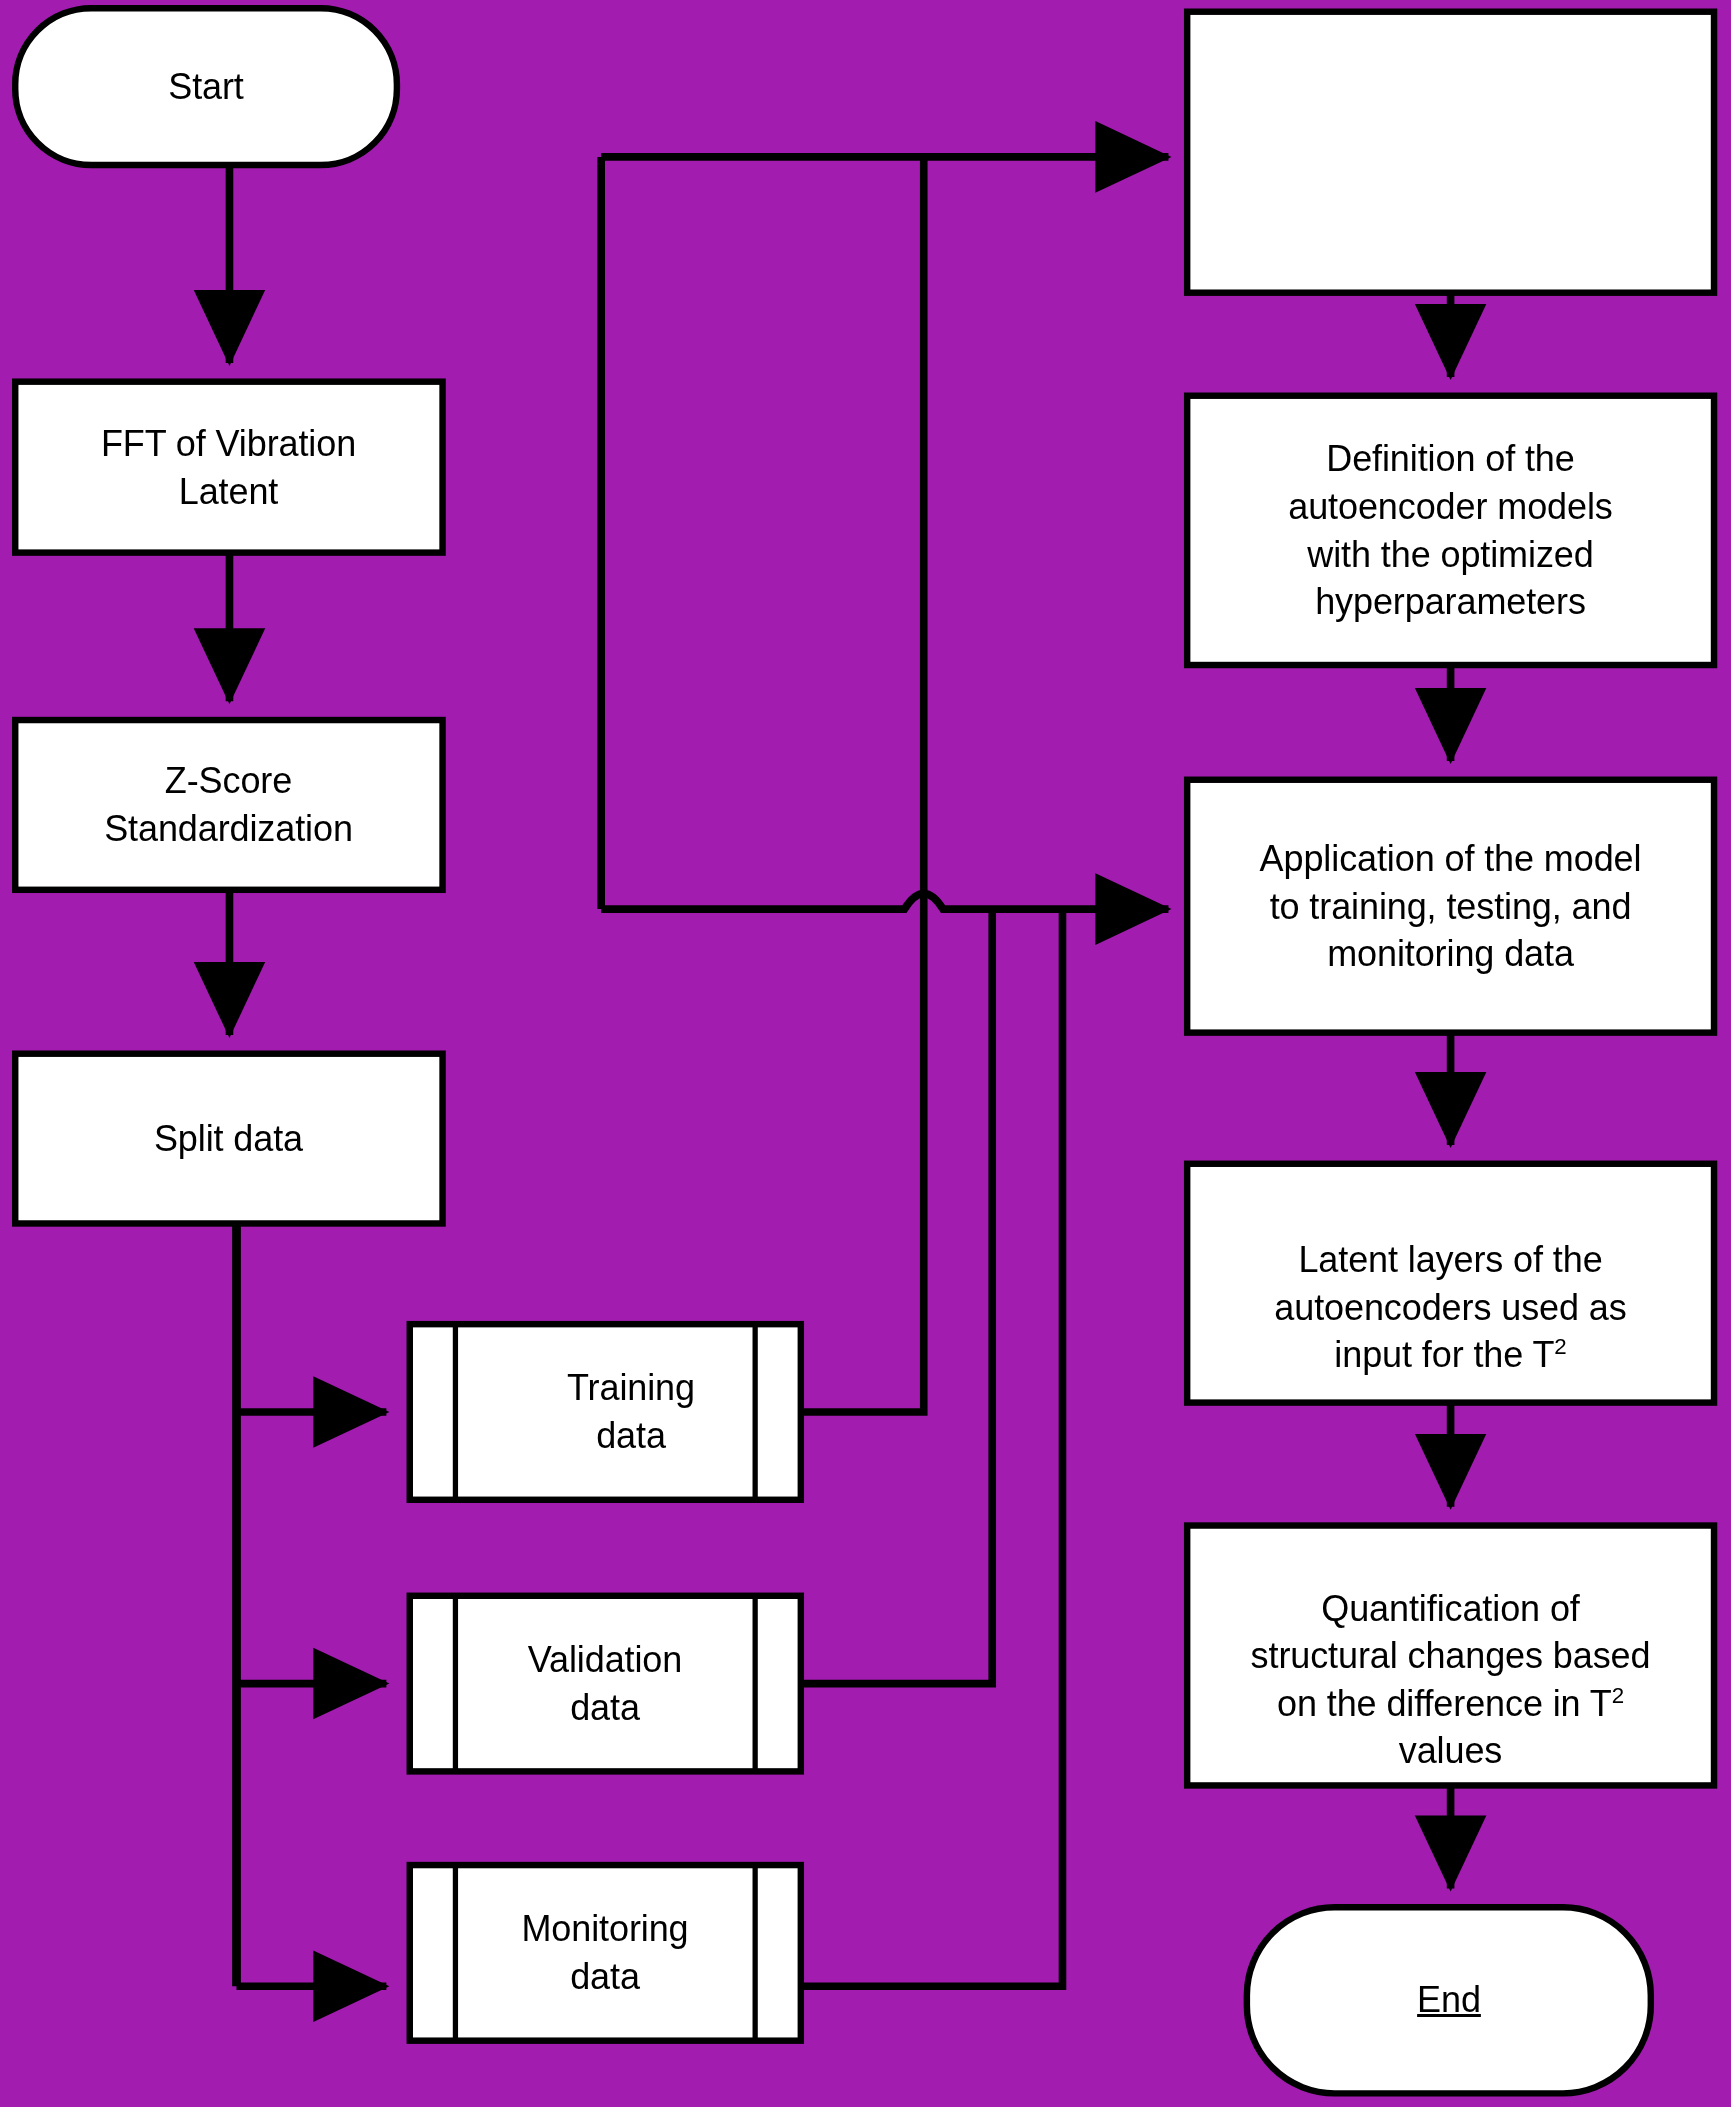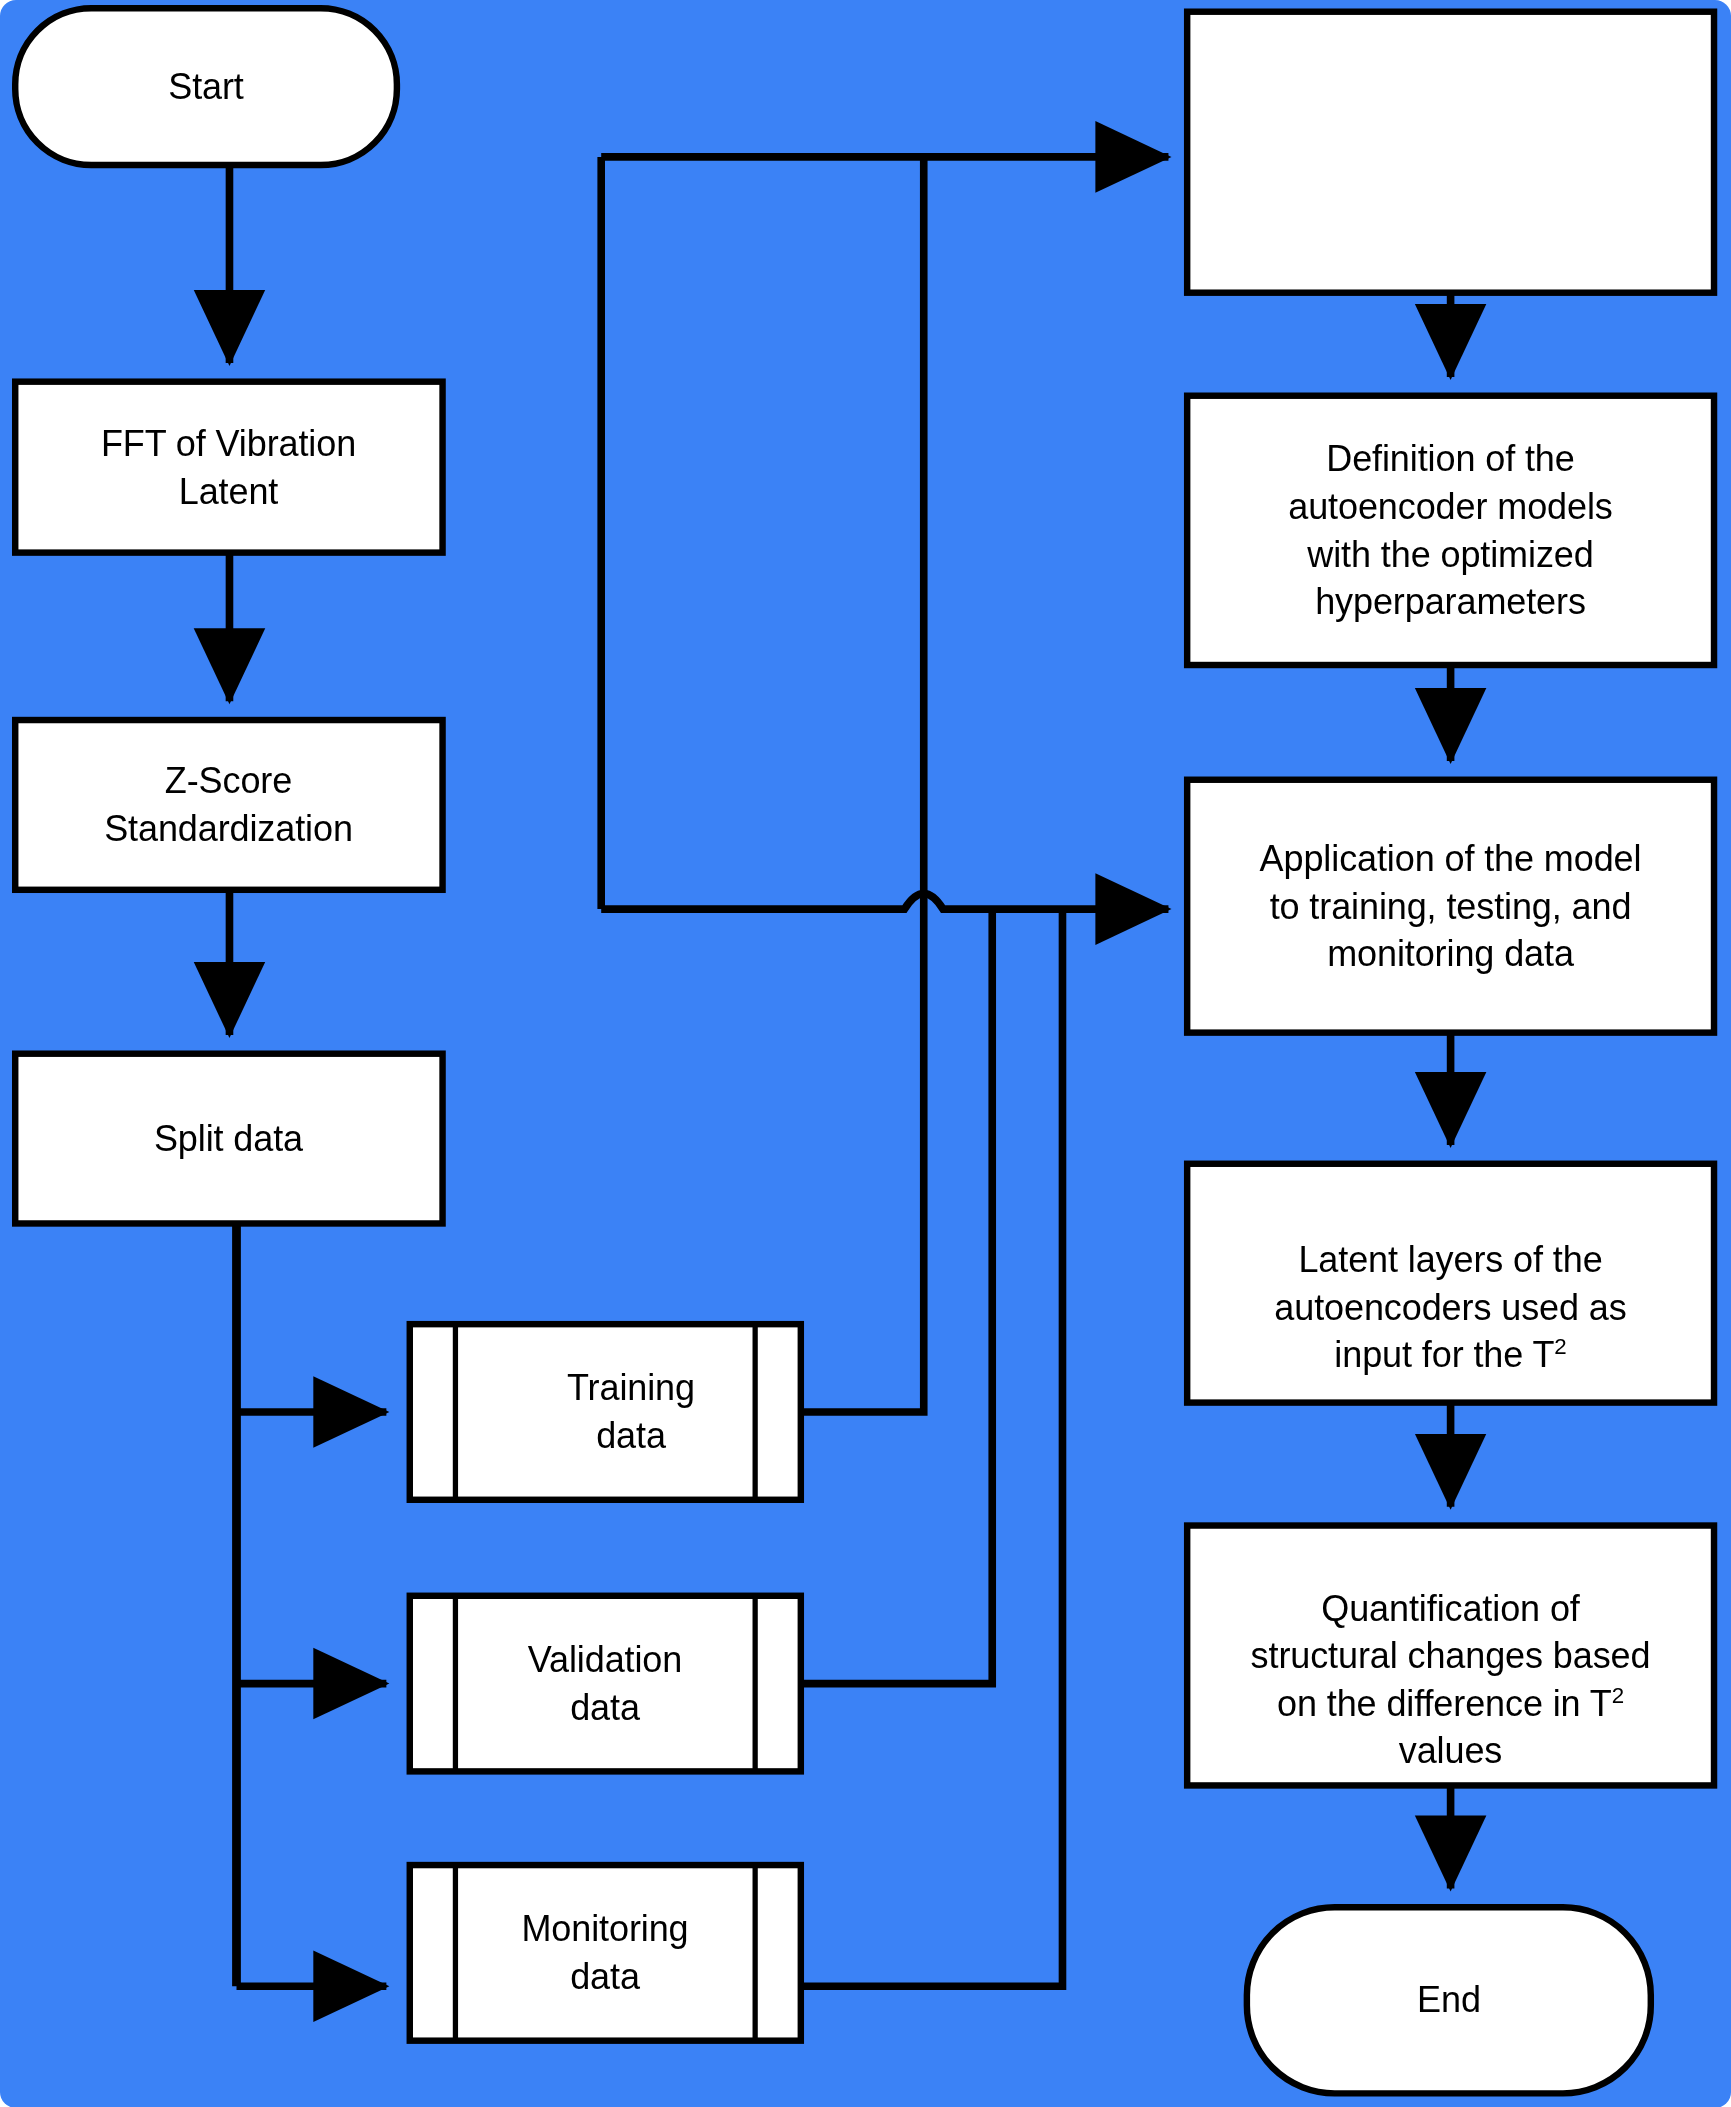--- a/index.html
+++ b/index.html
@@ -10,22 +10,21 @@
   body {
     width: 1731px;
     height: 2108px;
     font-family: "Liberation Sans", sans-serif;
     overflow: hidden;
   }
   #flowchart-root {
     position: relative;
     width: 1731px;
     height: 2108px;
-    background: #3b82f6;
-    border-radius: 16px;
+    background: #a21caf;
   }
   svg.canvas {
     position: absolute;
     top: 0; left: 0;
     width: 1731px;
     height: 2108px;
   }
   .node-label {
     position: absolute;
     display: flex;
@@ -165,16 +164,16 @@
 input for the T</span><sup>2</sup><span></span>
   </span></div>
 
   <div class="node-label" style="left:1187px; top:1526px; width:527px; height:260px;"><span>
     <span>Quantification of
 structural changes based
 on the difference in T</span><sup>2</sup><span>
 values</span>
   </span></div>
 
-  <div class="node-label terminator" style="left:1247px; top:1907px; width:404px; height:186px;">End</div>
+  <div class="node-label terminator" style="left:1247px; top:1907px; width:404px; height:186px;text-decoration:underline;">End</div>
 
 </div>
 
 
 </body></html>

